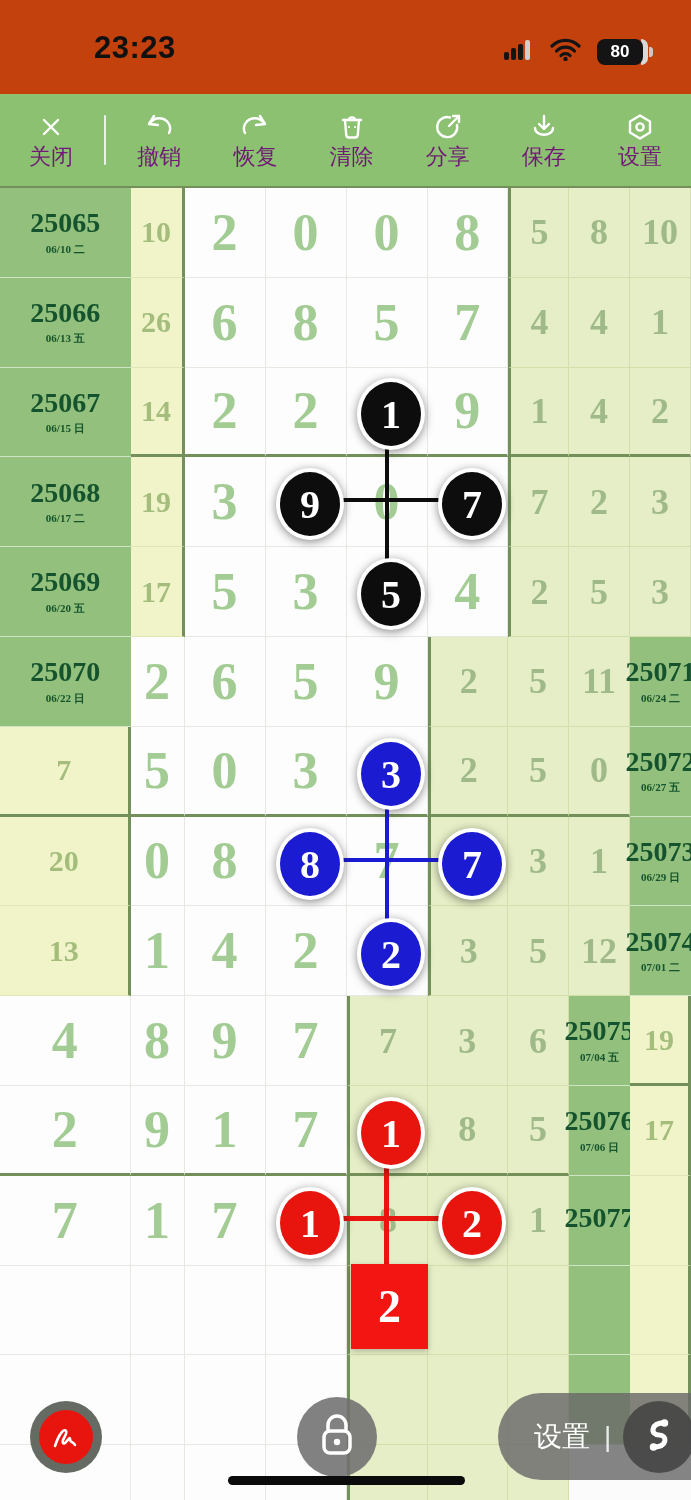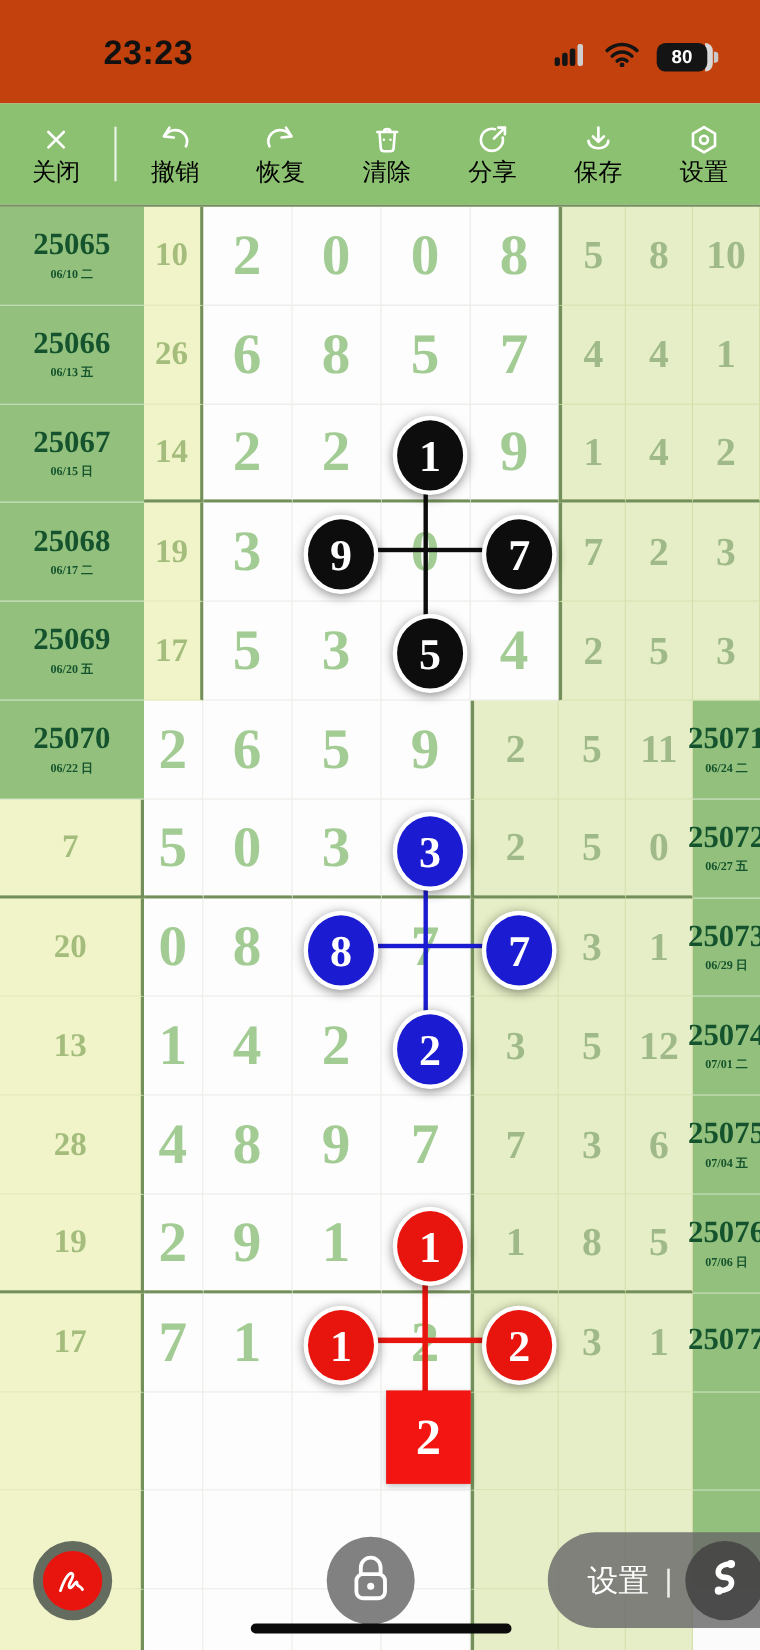--- a/index.html
+++ b/index.html
@@ -10,21 +10,21 @@
   .statusbar{position:absolute;top:0;left:0;width:691px;height:94px;background:#c2410c;}
   .time{position:absolute;left:94px;top:30px;font-size:31px;font-weight:bold;color:#111;letter-spacing:.5px;}
   .sicons{position:absolute;right:38px;top:38px;display:flex;align-items:center;gap:16px;}
   .batt{position:relative;width:56px;height:26px;}
   .batt .body{position:absolute;left:0;top:0;width:46px;height:26px;background:#141414;border-radius:8px;color:#fff;font-size:17px;font-weight:bold;display:flex;align-items:center;justify-content:center;}
   .batt .rest{position:absolute;left:44px;top:0;width:7px;height:26px;background:#d9d9d9;border-radius:0 8px 8px 0;}
   .batt .nub{position:absolute;left:52px;top:8px;width:4px;height:10px;background:#c9c9c9;border-radius:0 3px 3px 0;}
 
   
   .toolbar{position:absolute;top:94px;left:0;width:691px;height:92px;background:#8cc172;display:flex;align-items:center;justify-content:space-between;padding:0 14px;box-sizing:border-box;}
-  .titem{display:flex;flex-direction:column;align-items:center;gap:2px;color:#000000;width:74px;cursor:pointer;}
+  .titem{display:flex;flex-direction:column;align-items:center;gap:2px;color:#701a75;width:74px;cursor:pointer;}
   .titem .tlabel{font-size:22px;line-height:1.1;}
   .tdivider{width:2px;height:50px;background:rgba(255,255,255,.8);border-radius:1px;margin:0 -6px;}
   .ticon{width:32px;height:32px;}
   .ticon svg{width:32px;height:32px;stroke:#fff;fill:none;stroke-width:2.4;stroke-linecap:round;stroke-linejoin:round;}
 
   
   #grid{position:absolute;top:186px;left:0;width:691px;height:1314px;display:grid;
     grid-template-columns:130.5px 54px 81px 81px 81px 80.5px 61px 61px 61px;
     grid-auto-rows:89.8px;overflow:hidden;border-top:2px solid #74905a;box-sizing:border-box;}
   .cell{display:flex;align-items:center;justify-content:center;font-family:"Liberation Serif","DejaVu Serif",serif;font-weight:bold;box-sizing:border-box;}
@@ -273,21 +273,20 @@
       <div class="cell digc">4</div>
       <div class="cell digc">2</div>
       <div class="cell digc">6</div>
       <div class="cell statc firststat">3</div>
       <div class="cell statc">5</div>
       <div class="cell statc">12</div>
       <div class="cell leftc">
         <div class="period">25074</div>
         <div class="date">07/01 二</div>
       </div>
-      <div class="cell sumc">28</div>
       <div class="cell digc">4</div>
       <div class="cell digc">8</div>
       <div class="cell digc">9</div>
       <div class="cell digc">7</div>
       <div class="cell statc firststat">7</div>
       <div class="cell statc">3</div>
       <div class="cell statc">6</div>
       <div class="cell leftc">
         <div class="period">25075</div>
         <div class="date">07/04 五</div>

